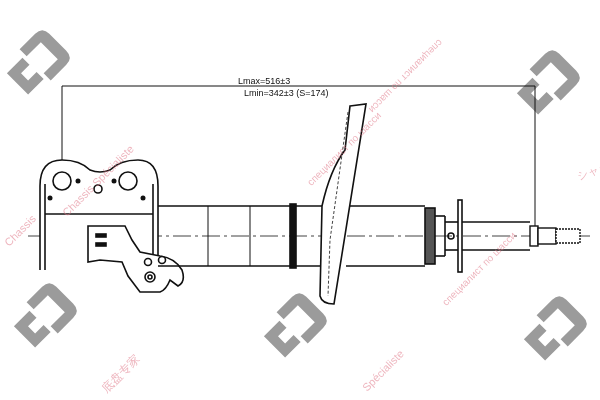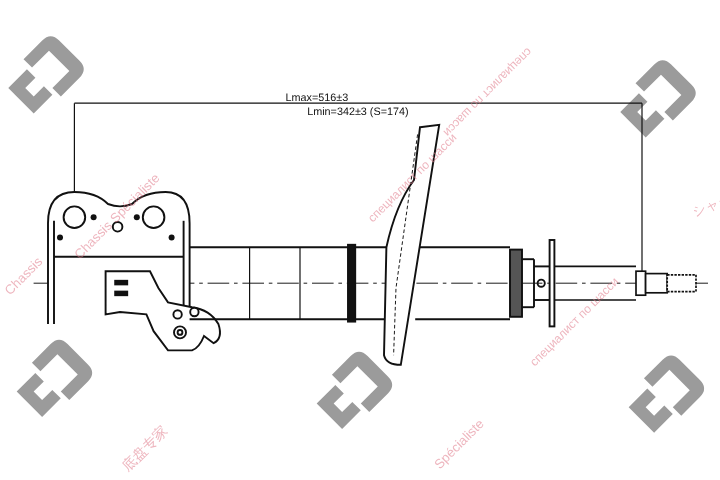--- a/index.html
+++ b/index.html
@@ -109,21 +109,21 @@
   <g stroke="#111" stroke-width="1.4" fill="none">
     <line x1="462" y1="222" x2="530" y2="222"></line>
     <line x1="462" y1="250" x2="530" y2="250"></line>
     <rect x="530" y="226" width="8" height="20" fill="#fff"></rect>
     <rect x="538" y="228" width="18" height="16" fill="#fff"></rect>
     <rect x="556" y="229" width="24" height="14" fill="#fff" stroke-dasharray="2,1"></rect>
   </g>
 </svg>
 
 <div class="dim-text" style="left:238px;top:76px;">Lmax=516±3</div>
-<div class="dim-text" style="left:256px;top:88px;">Lmin=342±3 (S=174)</div>
+<div class="dim-text" style="left:244px;top:88px;">Lmin=342±3 (S=174)</div>
 
 <div class="wm" style="left:60px;top:210px;font-size:11px;transform:rotate(-45deg);">Chassis Spécialiste</div>
 <div class="wm" style="left:2px;top:240px;font-size:11px;transform:rotate(-45deg);">Chassis</div>
 <div class="wm" style="left:305px;top:180px;font-size:10px;transform:rotate(-45deg);">специалист по шасси</div>
 <div class="wm" style="left:445px;top:45px;font-size:10px;transform:rotate(135deg);">специалист по шасси</div>
 <div class="wm" style="left:440px;top:300px;font-size:10px;transform:rotate(-45deg);">специалист по шасси</div>
 <div class="wm" style="left:360px;top:385px;font-size:11px;transform:rotate(-45deg);">Spécialiste</div>
 <div class="wm" style="left:98px;top:385px;font-size:12px;transform:rotate(-45deg);">底盘专家</div>
 <div class="wm" style="left:575px;top:170px;font-size:11px;transform:rotate(-20deg);">シャシ</div>
 

